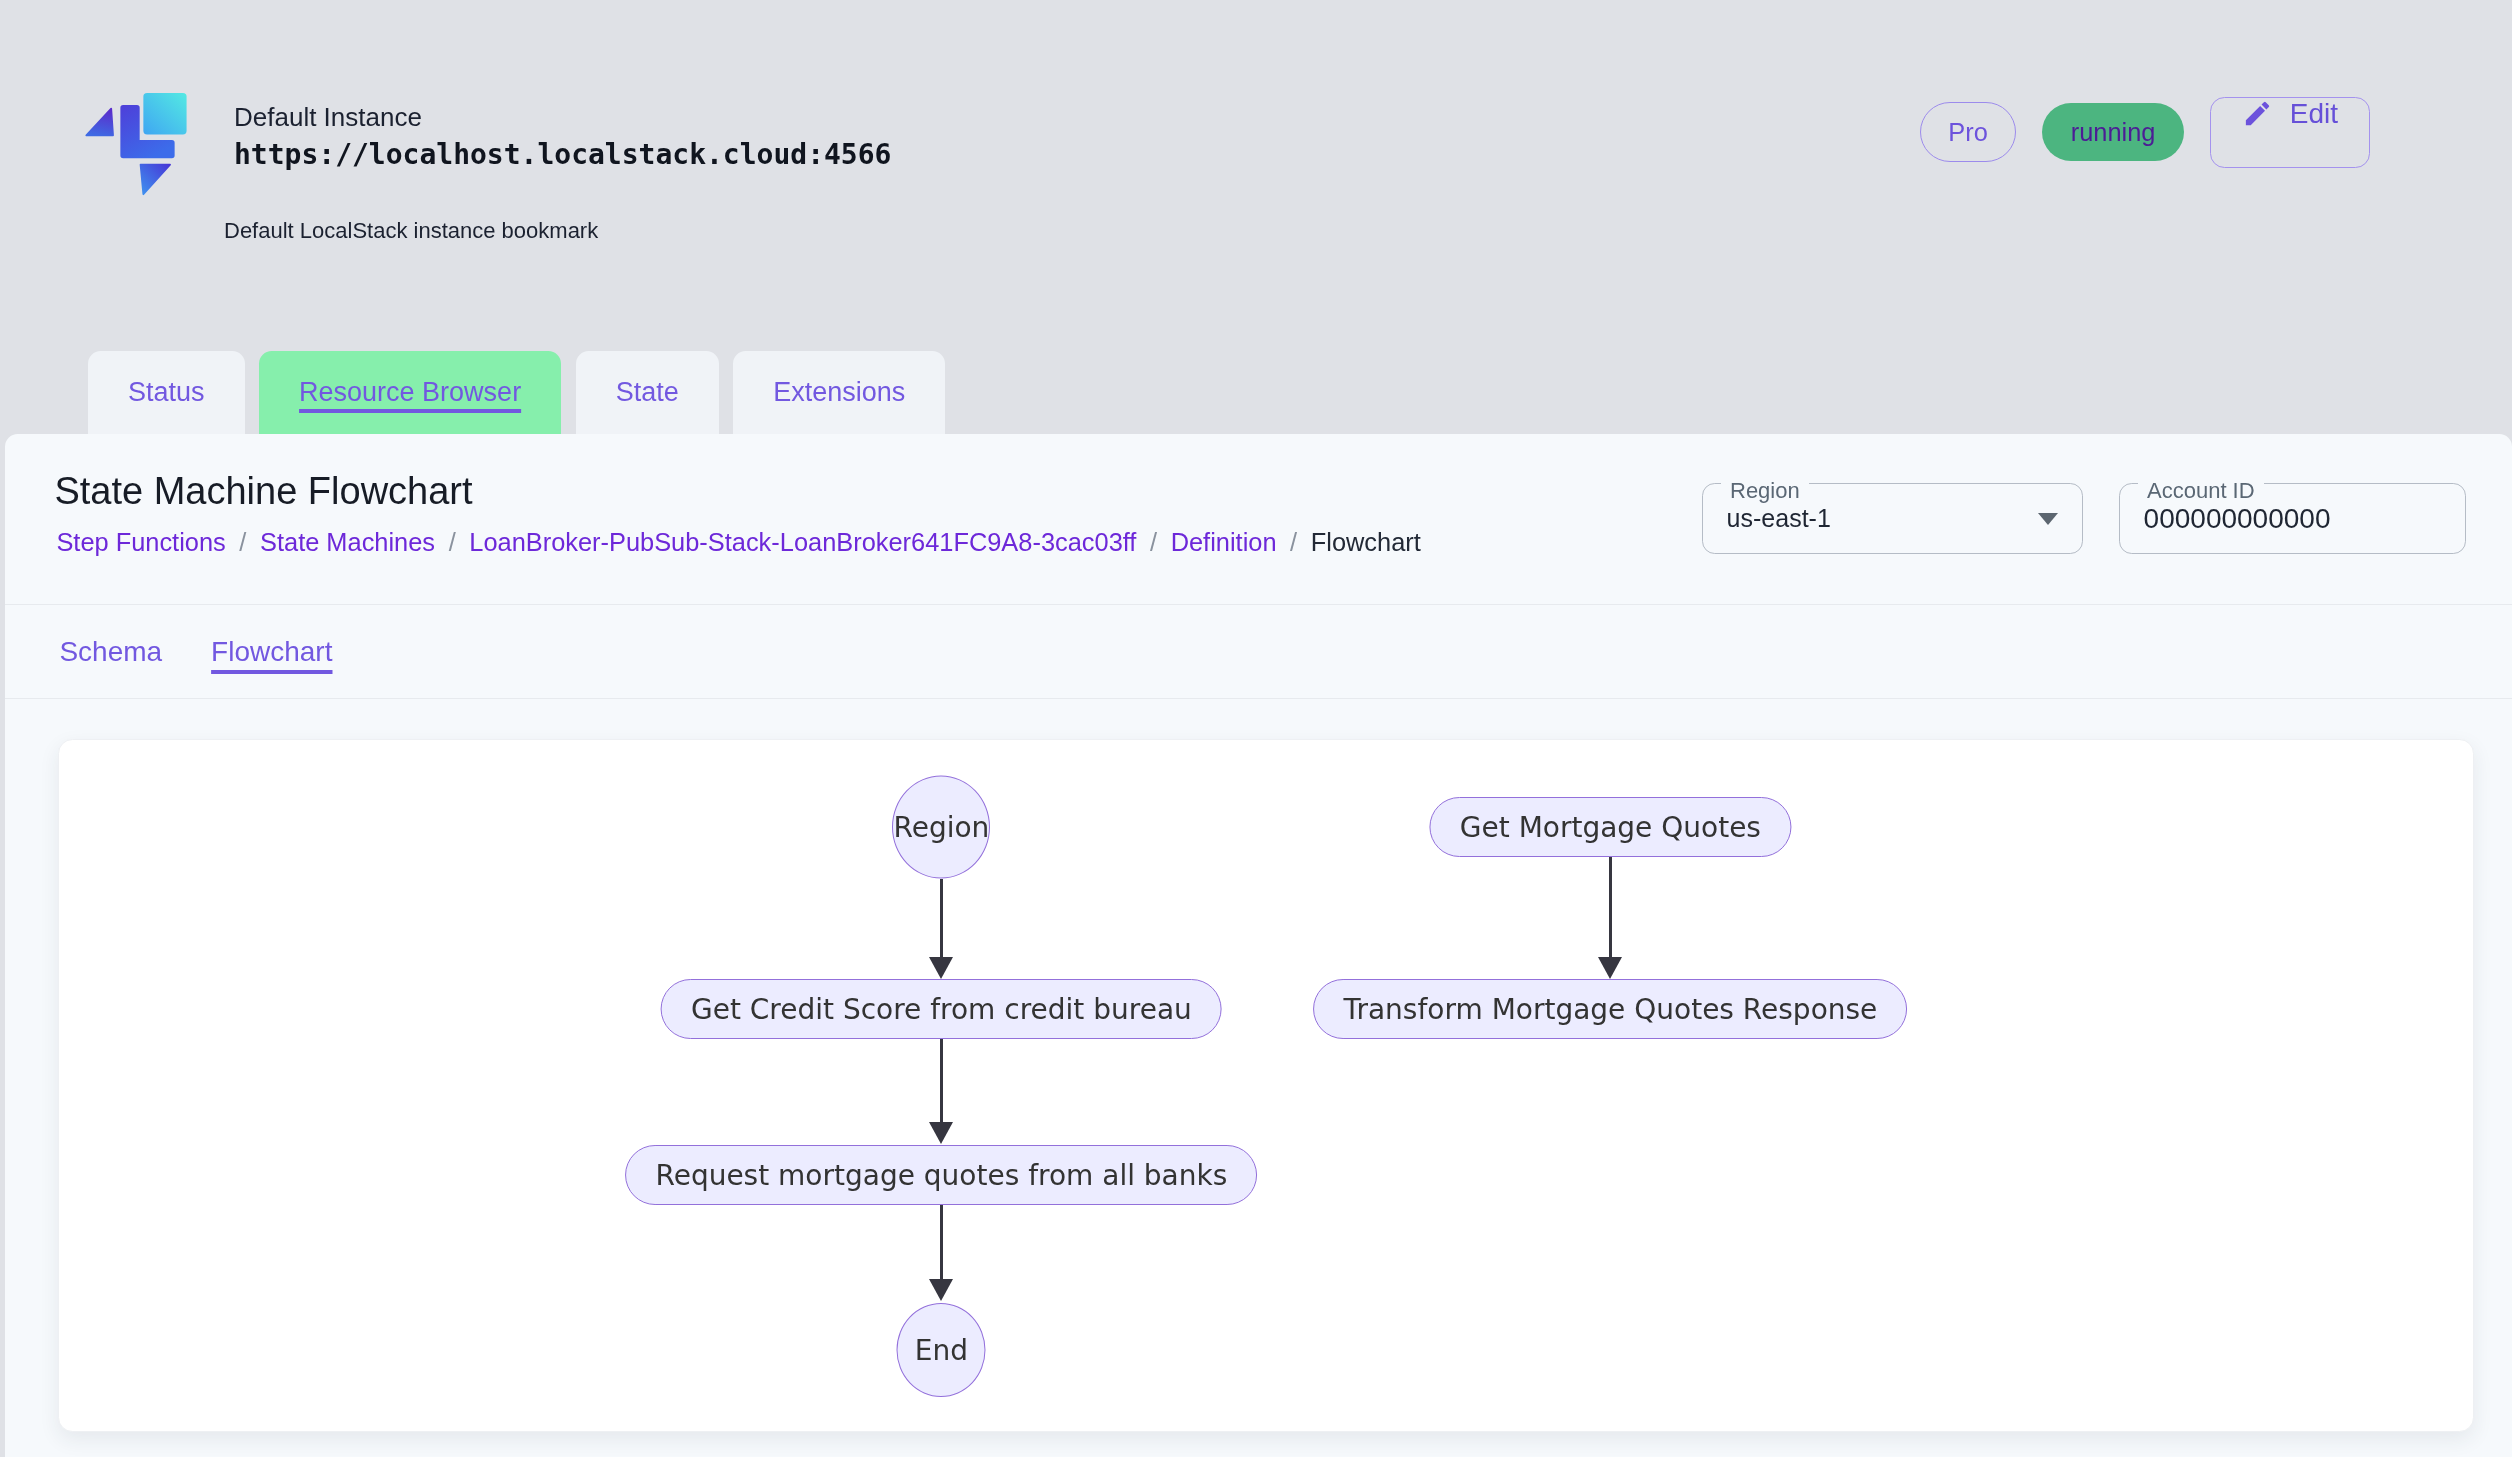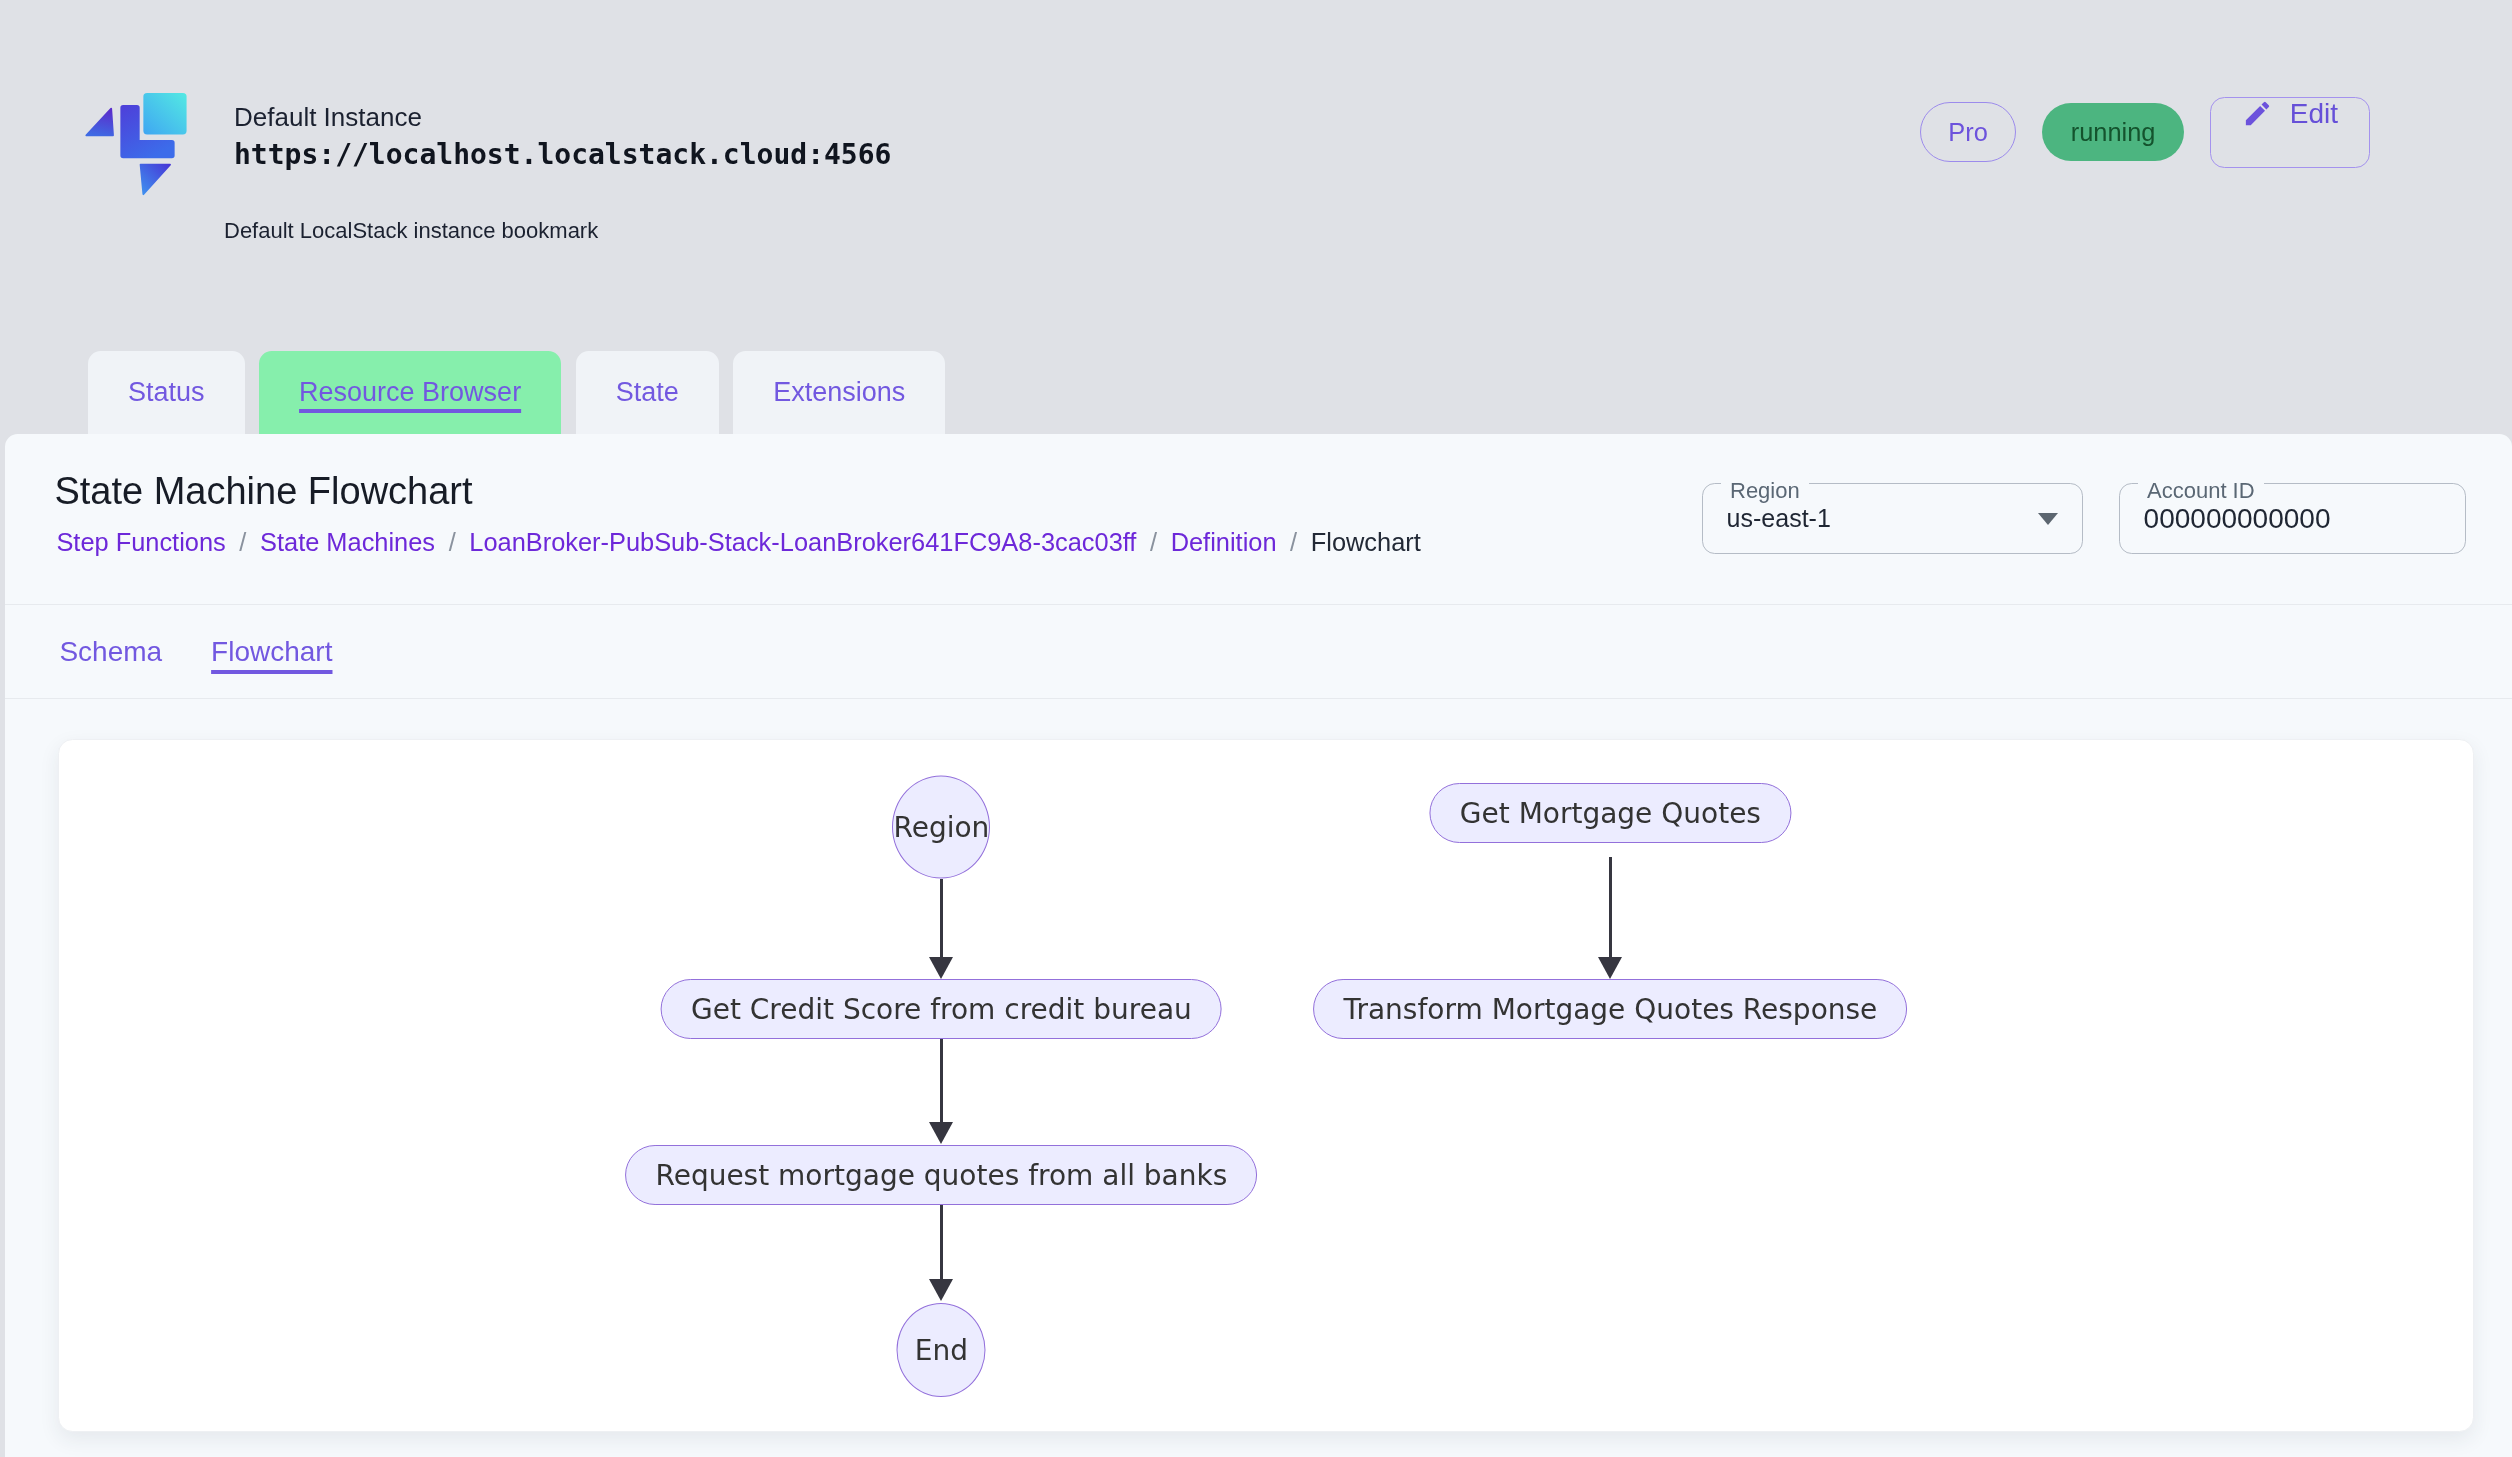--- a/index.html
+++ b/index.html
@@ -10,21 +10,21 @@
   .logo { position:absolute; left:85px; top:93px; width:102px; height:103px; }
   .inst-name { position:absolute; left:234px; top:102px; font-size:26px; color:#1B2130; }
   .inst-url  { position:absolute; left:234px; top:138px; font-size:28px; font-weight:bold;
                font-family:"DejaVu Sans Mono", monospace; color:#10151F; }
   .inst-desc { position:absolute; left:224px; top:218px; font-size:22px; color:#1B2130; }
 
   .badges { position:absolute; top:94px; right:142px; height:76px; display:flex; align-items:center; gap:26px; }
   .chip-pro { height:60px; padding:0 27px; border:1.8px solid #9C8BEC; border-radius:31px;
               color:#6C52DC; font-size:25.4px; display:flex; align-items:center; background:transparent; }
   .badge-running { height:58px; padding:0 29px; border-radius:29px; background:#4CB580;
-              color:#14532d; font-size:25.4px; display:flex; align-items:center; }
+              color:#4c1d95; font-size:25.4px; display:flex; align-items:center; }
   .btn-edit { height:71px; padding:0 31px; border:1.8px solid #A492EE; border-radius:14.5px;
               color:#6650D8; font-size:28px; display:flex; gap:16.3px; background:transparent; cursor:pointer; }
   .btn-edit svg { width:31px; height:31px; }
 
   
   .tabs { position:absolute; left:88px; top:351px; display:flex; gap:14.5px; height:83px; }
   .tab { background:#F0F3F7; border-radius:12.7px 12.7px 0 0; color:#7258E0; font-size:27px;
          display:flex; align-items:center; padding:0 40px; cursor:pointer; }
   .tab.active { background:#86efac; text-decoration:underline; text-decoration-thickness:3.6px; text-underline-offset:8.2px; }
 
@@ -167,17 +167,17 @@
         <div class="head"></div>
       </div>
       <div class="fc-edge" style="left: 1551px; top: 117px; height: 122px;">
         <div class="line"></div>
         <div class="head"></div>
       </div>
       <div class="fc-node fc-ellipse" style="left: 882px; top: 87px; width: 98px; height: 103px;">Region</div>
       <div class="fc-node fc-stadium" style="left: 882px; top: 269px;">Get Credit Score from credit bureau</div>
       <div class="fc-node fc-stadium" style="left: 882px; top: 435px;">Request mortgage quotes from all banks</div>
       <div class="fc-node fc-ellipse" style="left: 882px; top: 610px; width: 89px; height: 94px;">End</div>
-      <div class="fc-node fc-stadium" style="left: 1551px; top: 73px;">Get Mortgage Quotes</div>
+      <div class="fc-node fc-stadium" style="left: 1551px; top: 87px;">Get Mortgage Quotes</div>
       <div class="fc-node fc-stadium" style="left: 1551px; top: 269px;">Transform Mortgage Quotes Response</div>
     </div>
 </div>
 
 
 </body></html>

